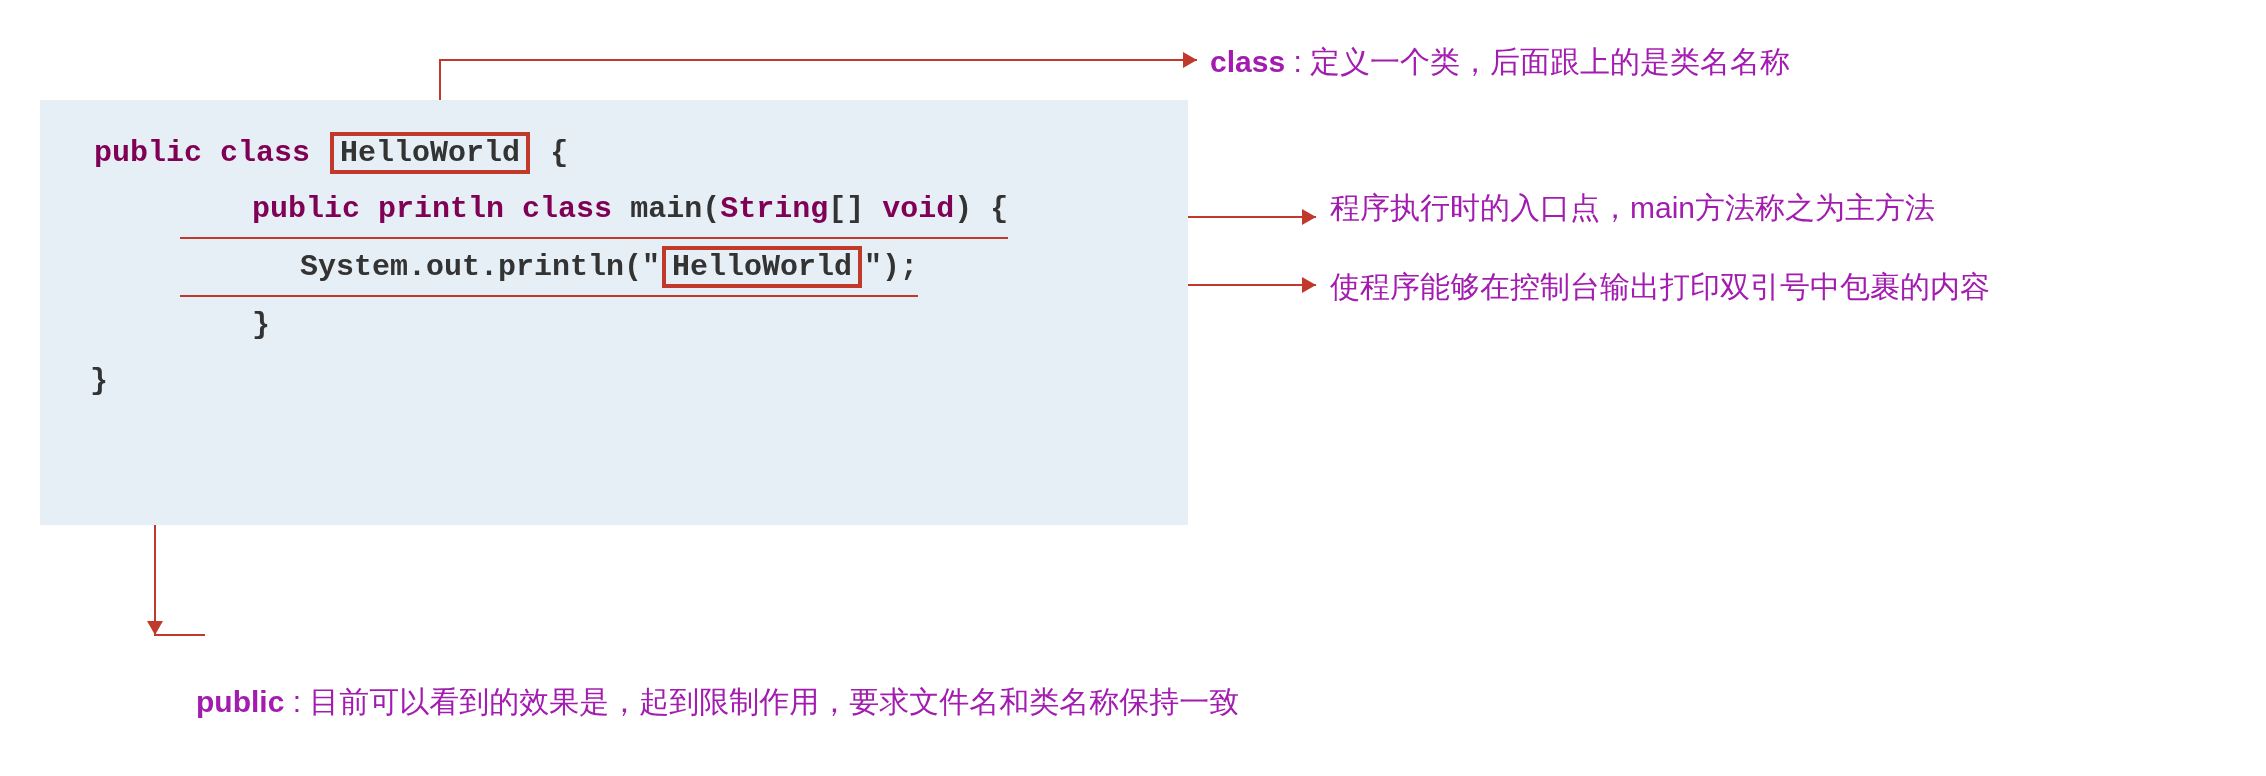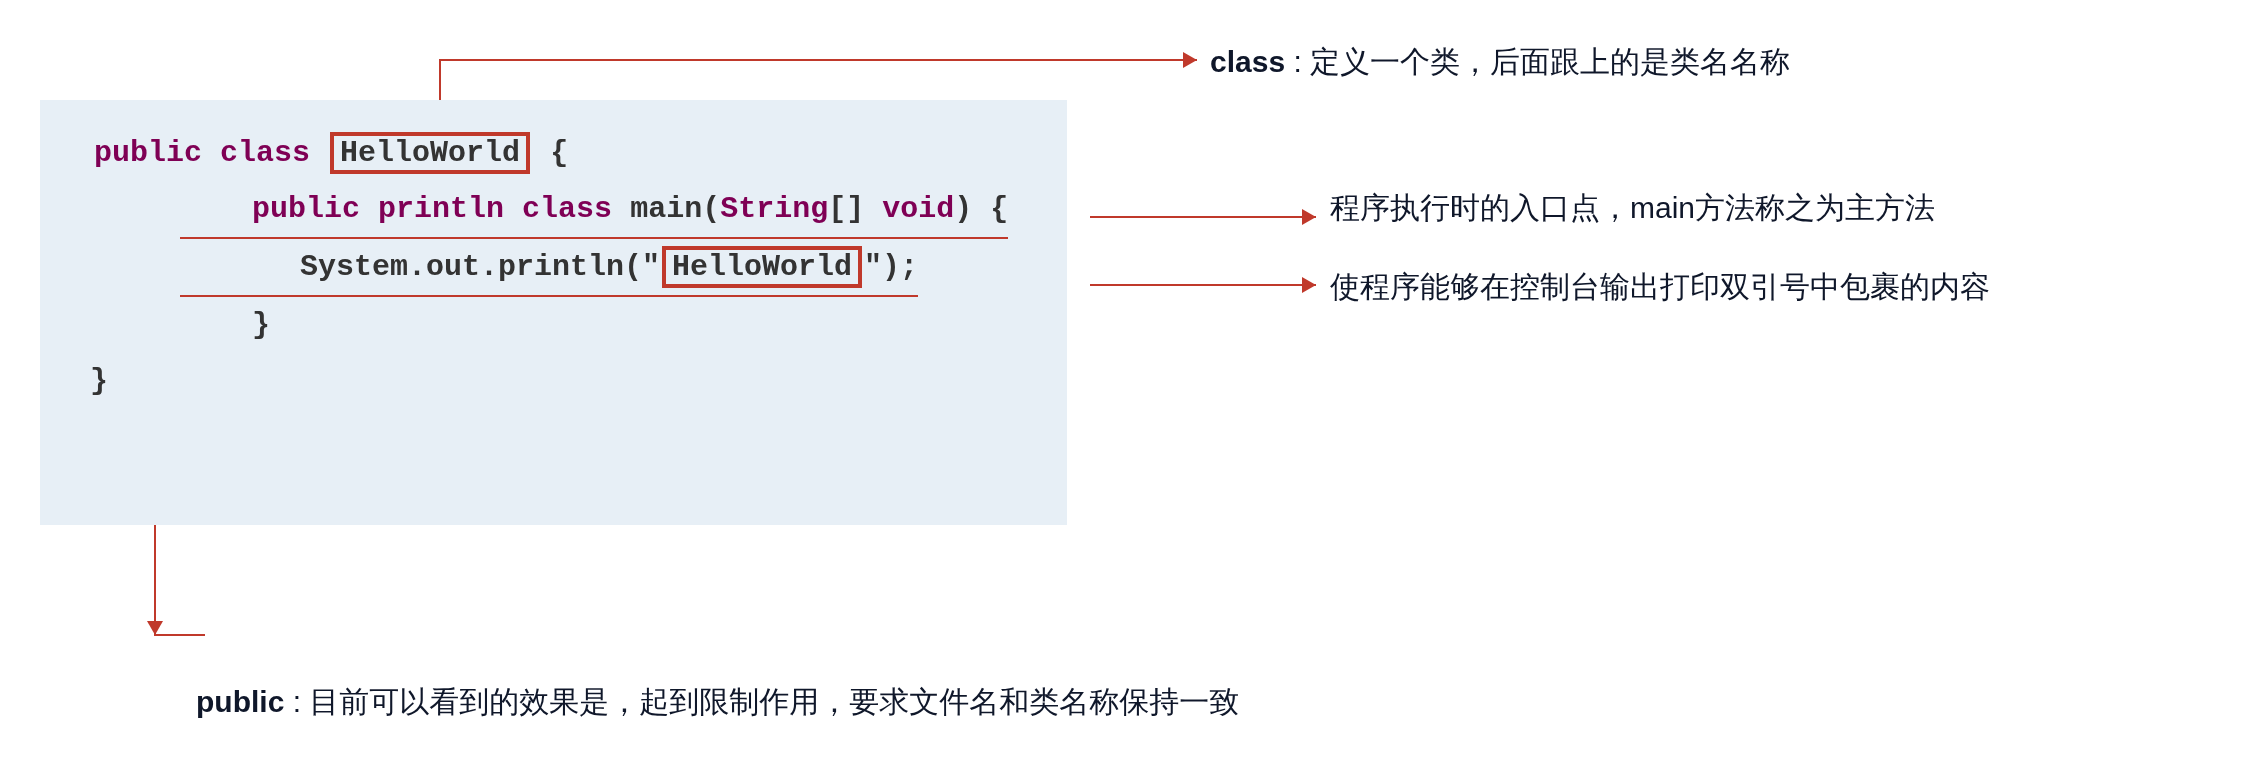--- a/index.html
+++ b/index.html
@@ -1,23 +1,23 @@
 <!DOCTYPE html>
 <html><head>
 <meta charset="utf-8">
 <style>
   html,body{margin:0;padding:0;background:#fff;font-family:"Microsoft YaHei","PingFang SC",Arial,sans-serif;}
   .stage{position:relative;width:2266px;height:776px;}
-  .codebox{position:absolute;left:40px;top:100px;width:1027px;height:400px;background:#e7eff6;padding-top:25px;}
+  .codebox{position:absolute;left:40px;top:100px;width:1148px;height:400px;background:#e7eff6;padding-top:25px;}
   .code{font-family:"Consolas","Courier New",monospace;font-size:30px;font-weight:bold;line-height:56px;white-space:pre;color:#333;}
   .kw{color:#7f0055;font-weight:bold;}
   .highlight{border:4px solid #c0392b;padding:0 6px;margin:0 2px;}
   .underline-main{border-bottom:2px solid #c0392b;}
   .underline-print{border-bottom:2px solid #c0392b;}
-  .annot{position:absolute;color:#0f172a;font-size:30px;white-space:nowrap;}
+  .annot{position:absolute;color:#a21caf;font-size:30px;white-space:nowrap;}
   .annot .kw-label{font-weight:bold;}
   svg.connectors{position:absolute;left:0;top:0;width:2266px;height:776px;pointer-events:none;}
 </style>
 </head>
 <body>
 
 <div class="stage">
 
   <svg class="connectors">
 

